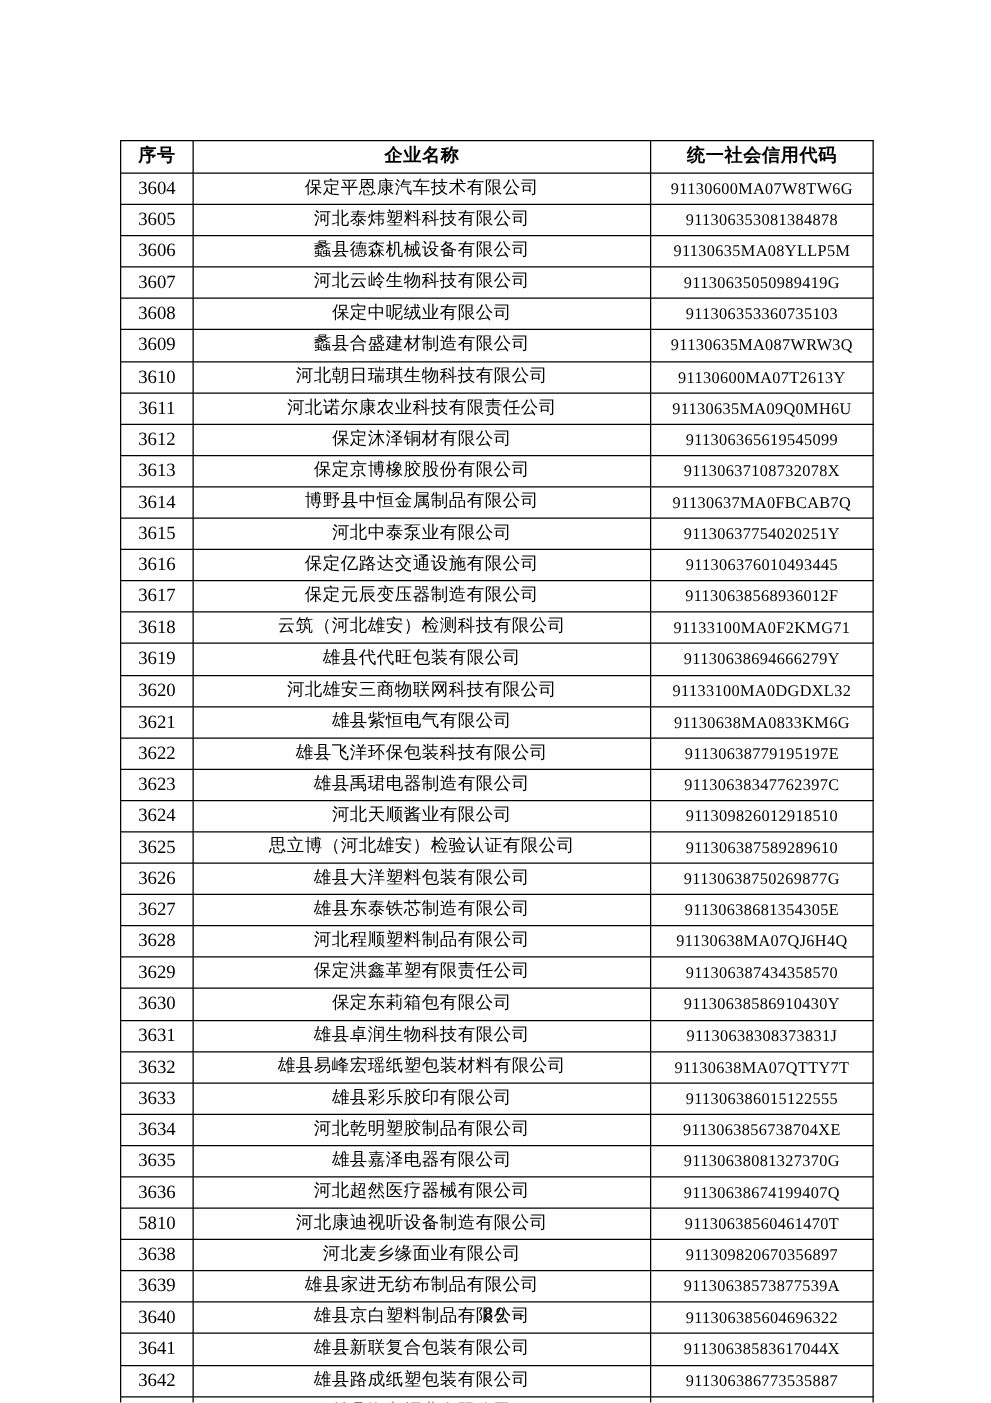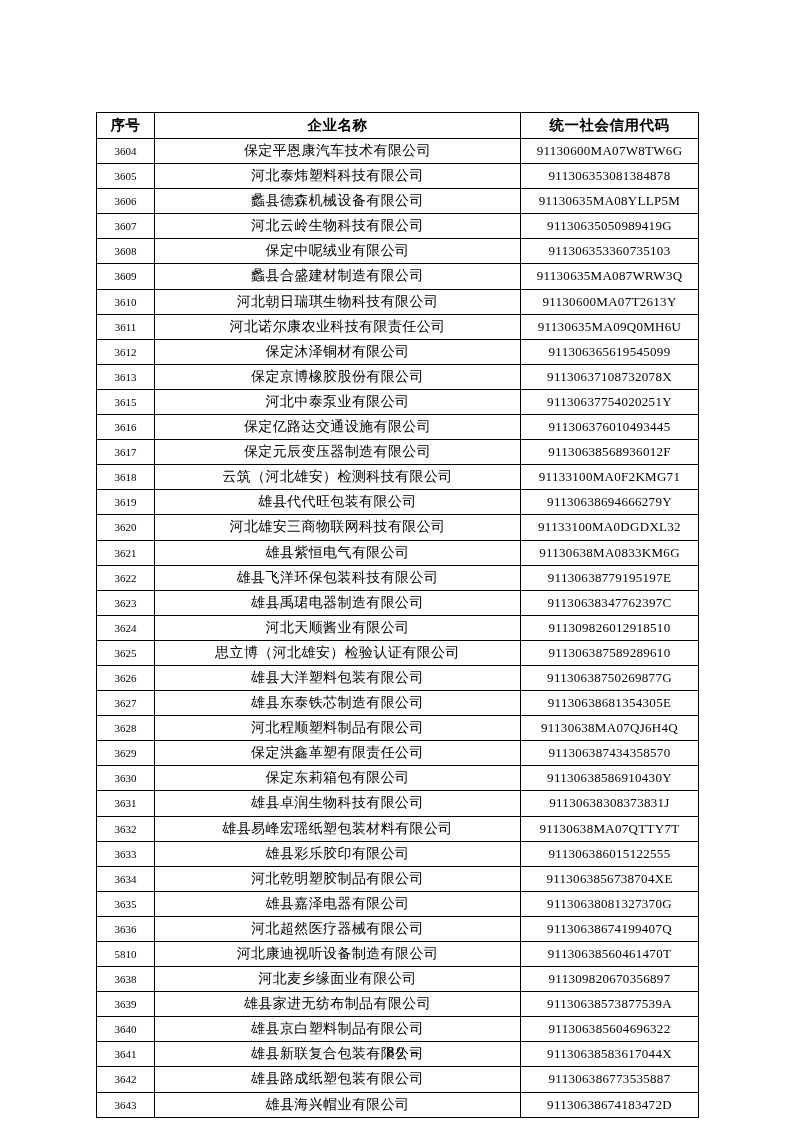--- a/index.html
+++ b/index.html
@@ -49,21 +49,21 @@
     font-size: 14.5px;
     height: 25px;
     line-height: 25px;
     letter-spacing: 0.5px;
   }
   col.c-seq { width: 58px; }
   col.c-name { width: 366px; }
   col.c-code { width: 178px; }
 
   td.seq {
-    font-size: 11px;
+    font-size: 15px;
     font-family: "Liberation Serif", "DejaVu Serif", serif;
   }
   td.name {
     font-size: 14px;
     letter-spacing: 0.4px;
     margin-left: 40px;
   }
   td.code {
     font-size: 13px;
     font-family: "Liberation Serif", "DejaVu Serif", serif;
@@ -147,20 +147,25 @@
             <td class="seq">3612</td>
             <td class="name">保定沐泽铜材有限公司</td>
             <td class="code">911306365619545099</td>
           </tr>
           <tr>
             <td class="seq">3613</td>
             <td class="name">保定京博橡胶股份有限公司</td>
             <td class="code">91130637108732078X</td>
           </tr>
           <tr>
+            <td class="seq">3614</td>
+            <td class="name">博野县中恒金属制品有限公司</td>
+            <td class="code">91130637MA0FBCAB7Q</td>
+          </tr>
+          <tr>
             <td class="seq">3615</td>
             <td class="name">河北中泰泵业有限公司</td>
             <td class="code">91130637754020251Y</td>
           </tr>
           <tr>
             <td class="seq">3616</td>
             <td class="name">保定亿路达交通设施有限公司</td>
             <td class="code">911306376010493445</td>
           </tr>
           <tr>

